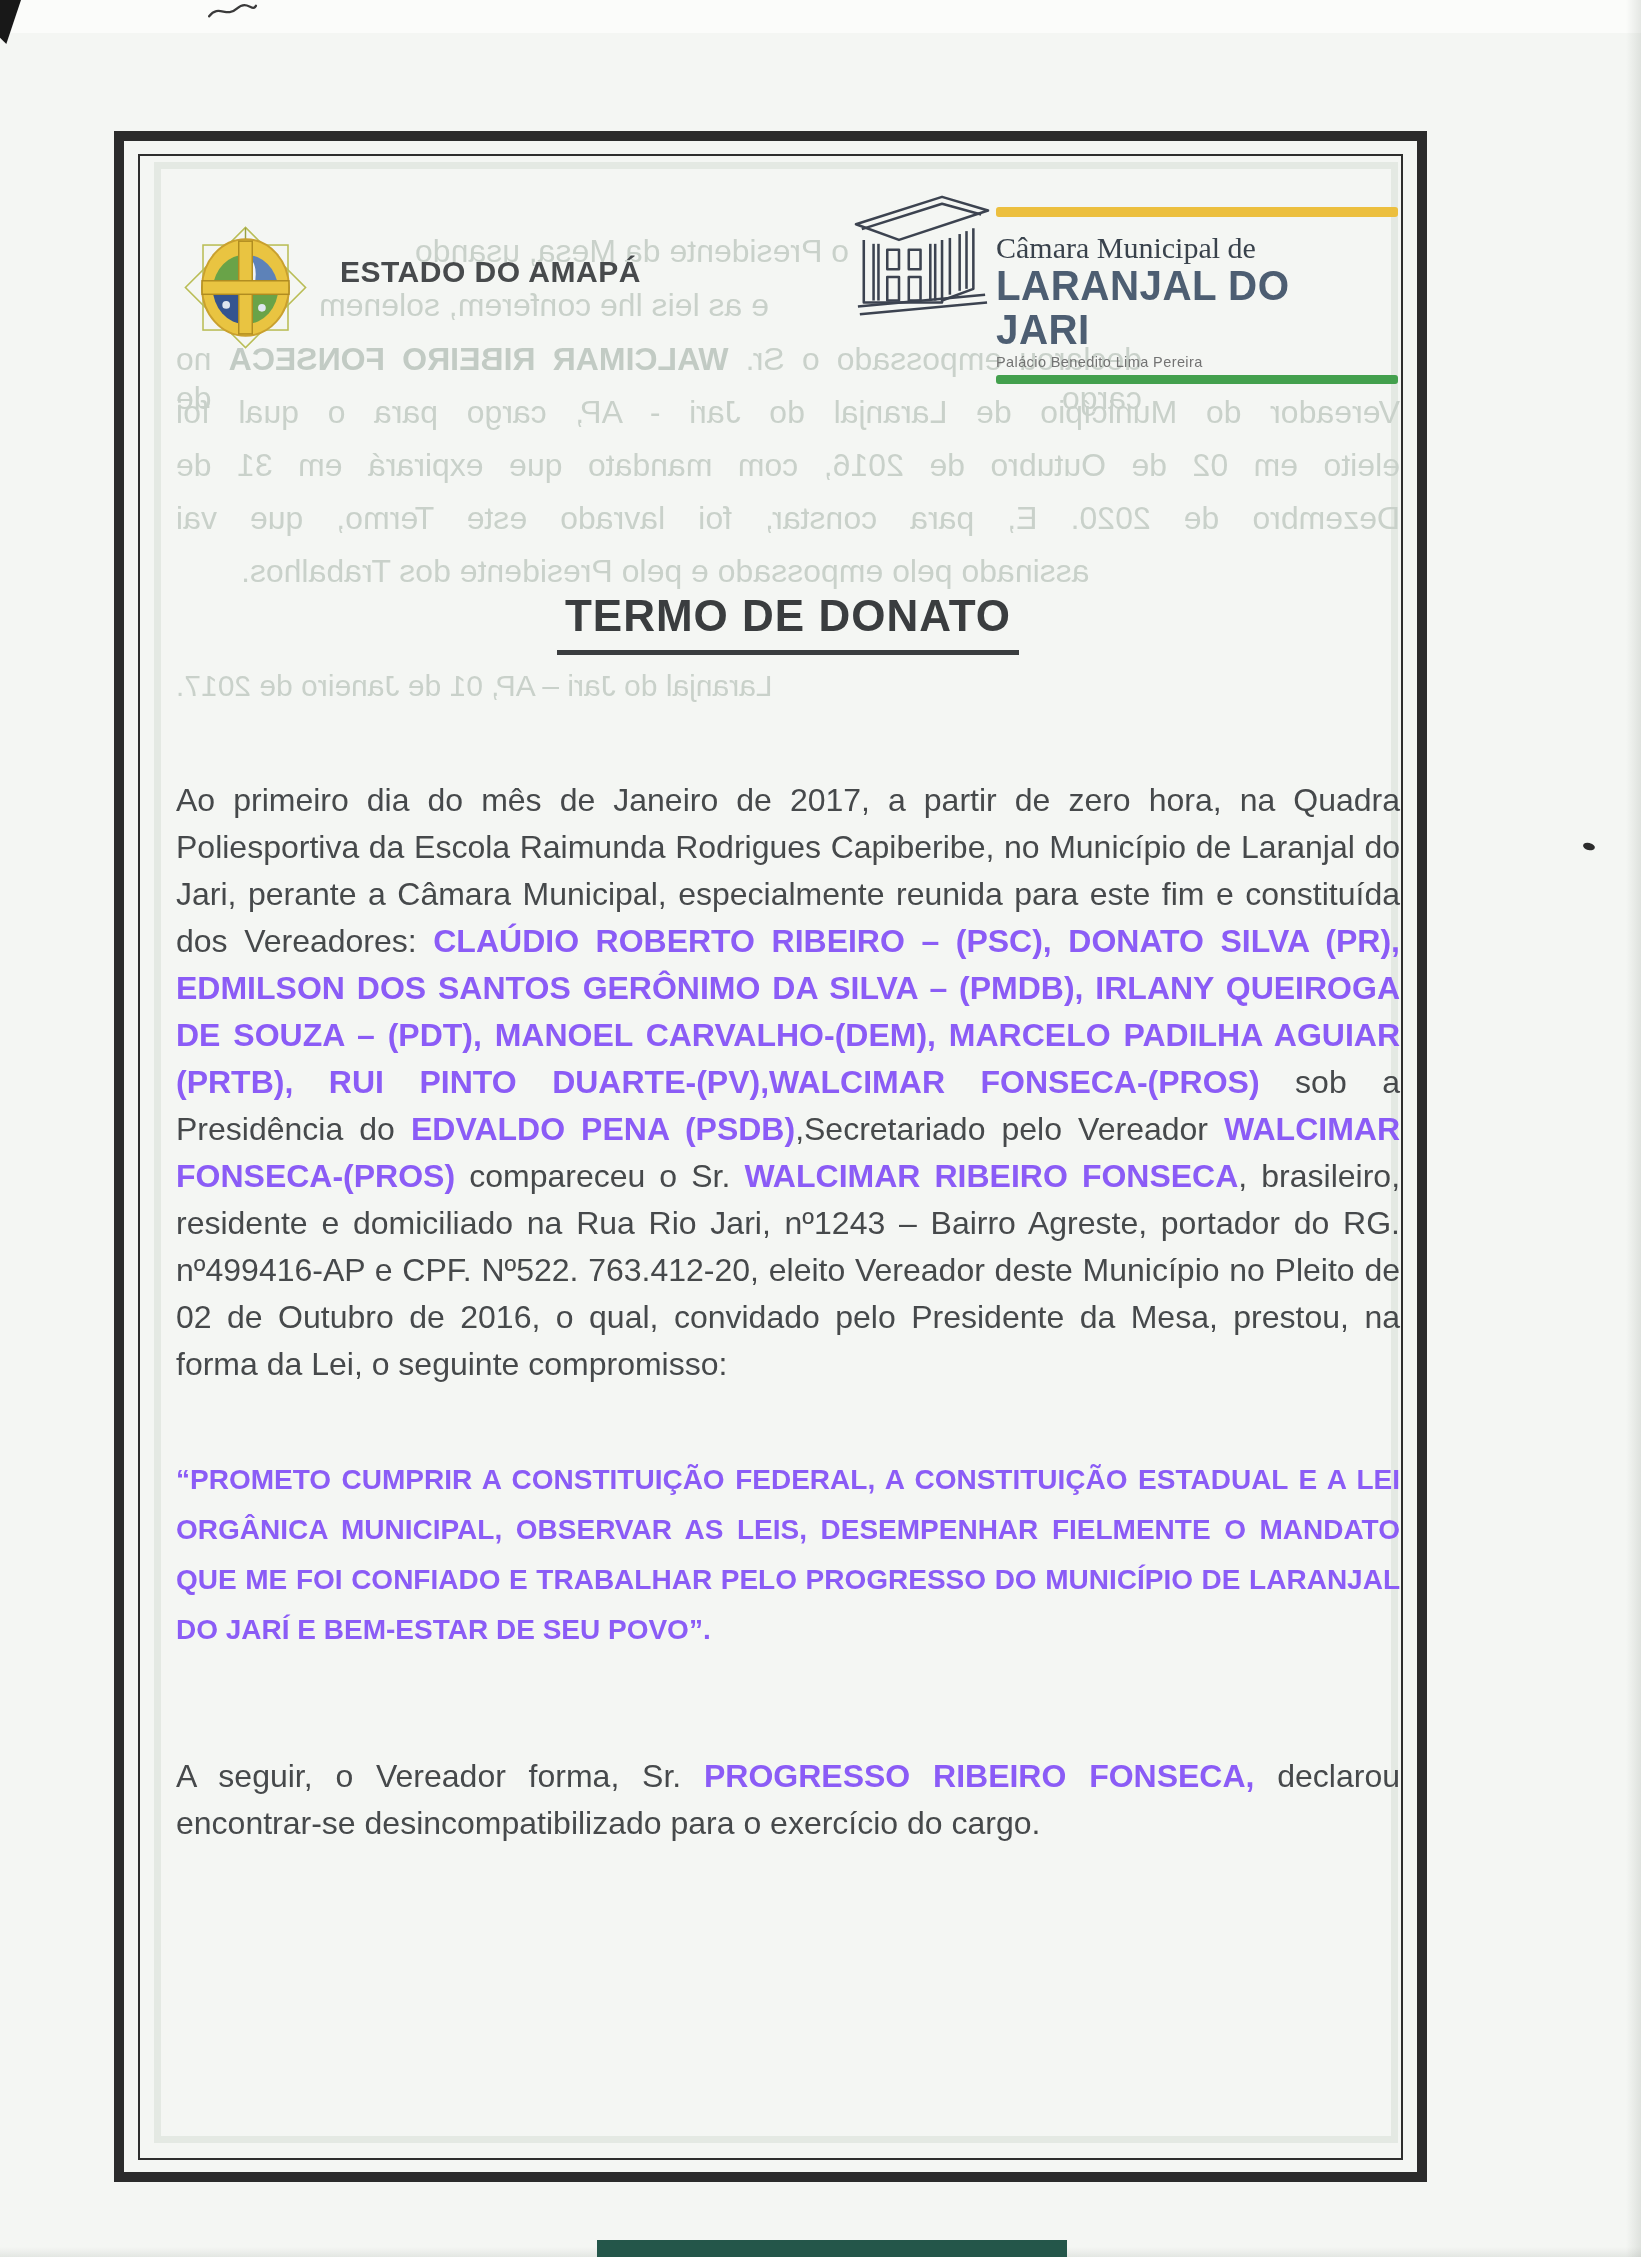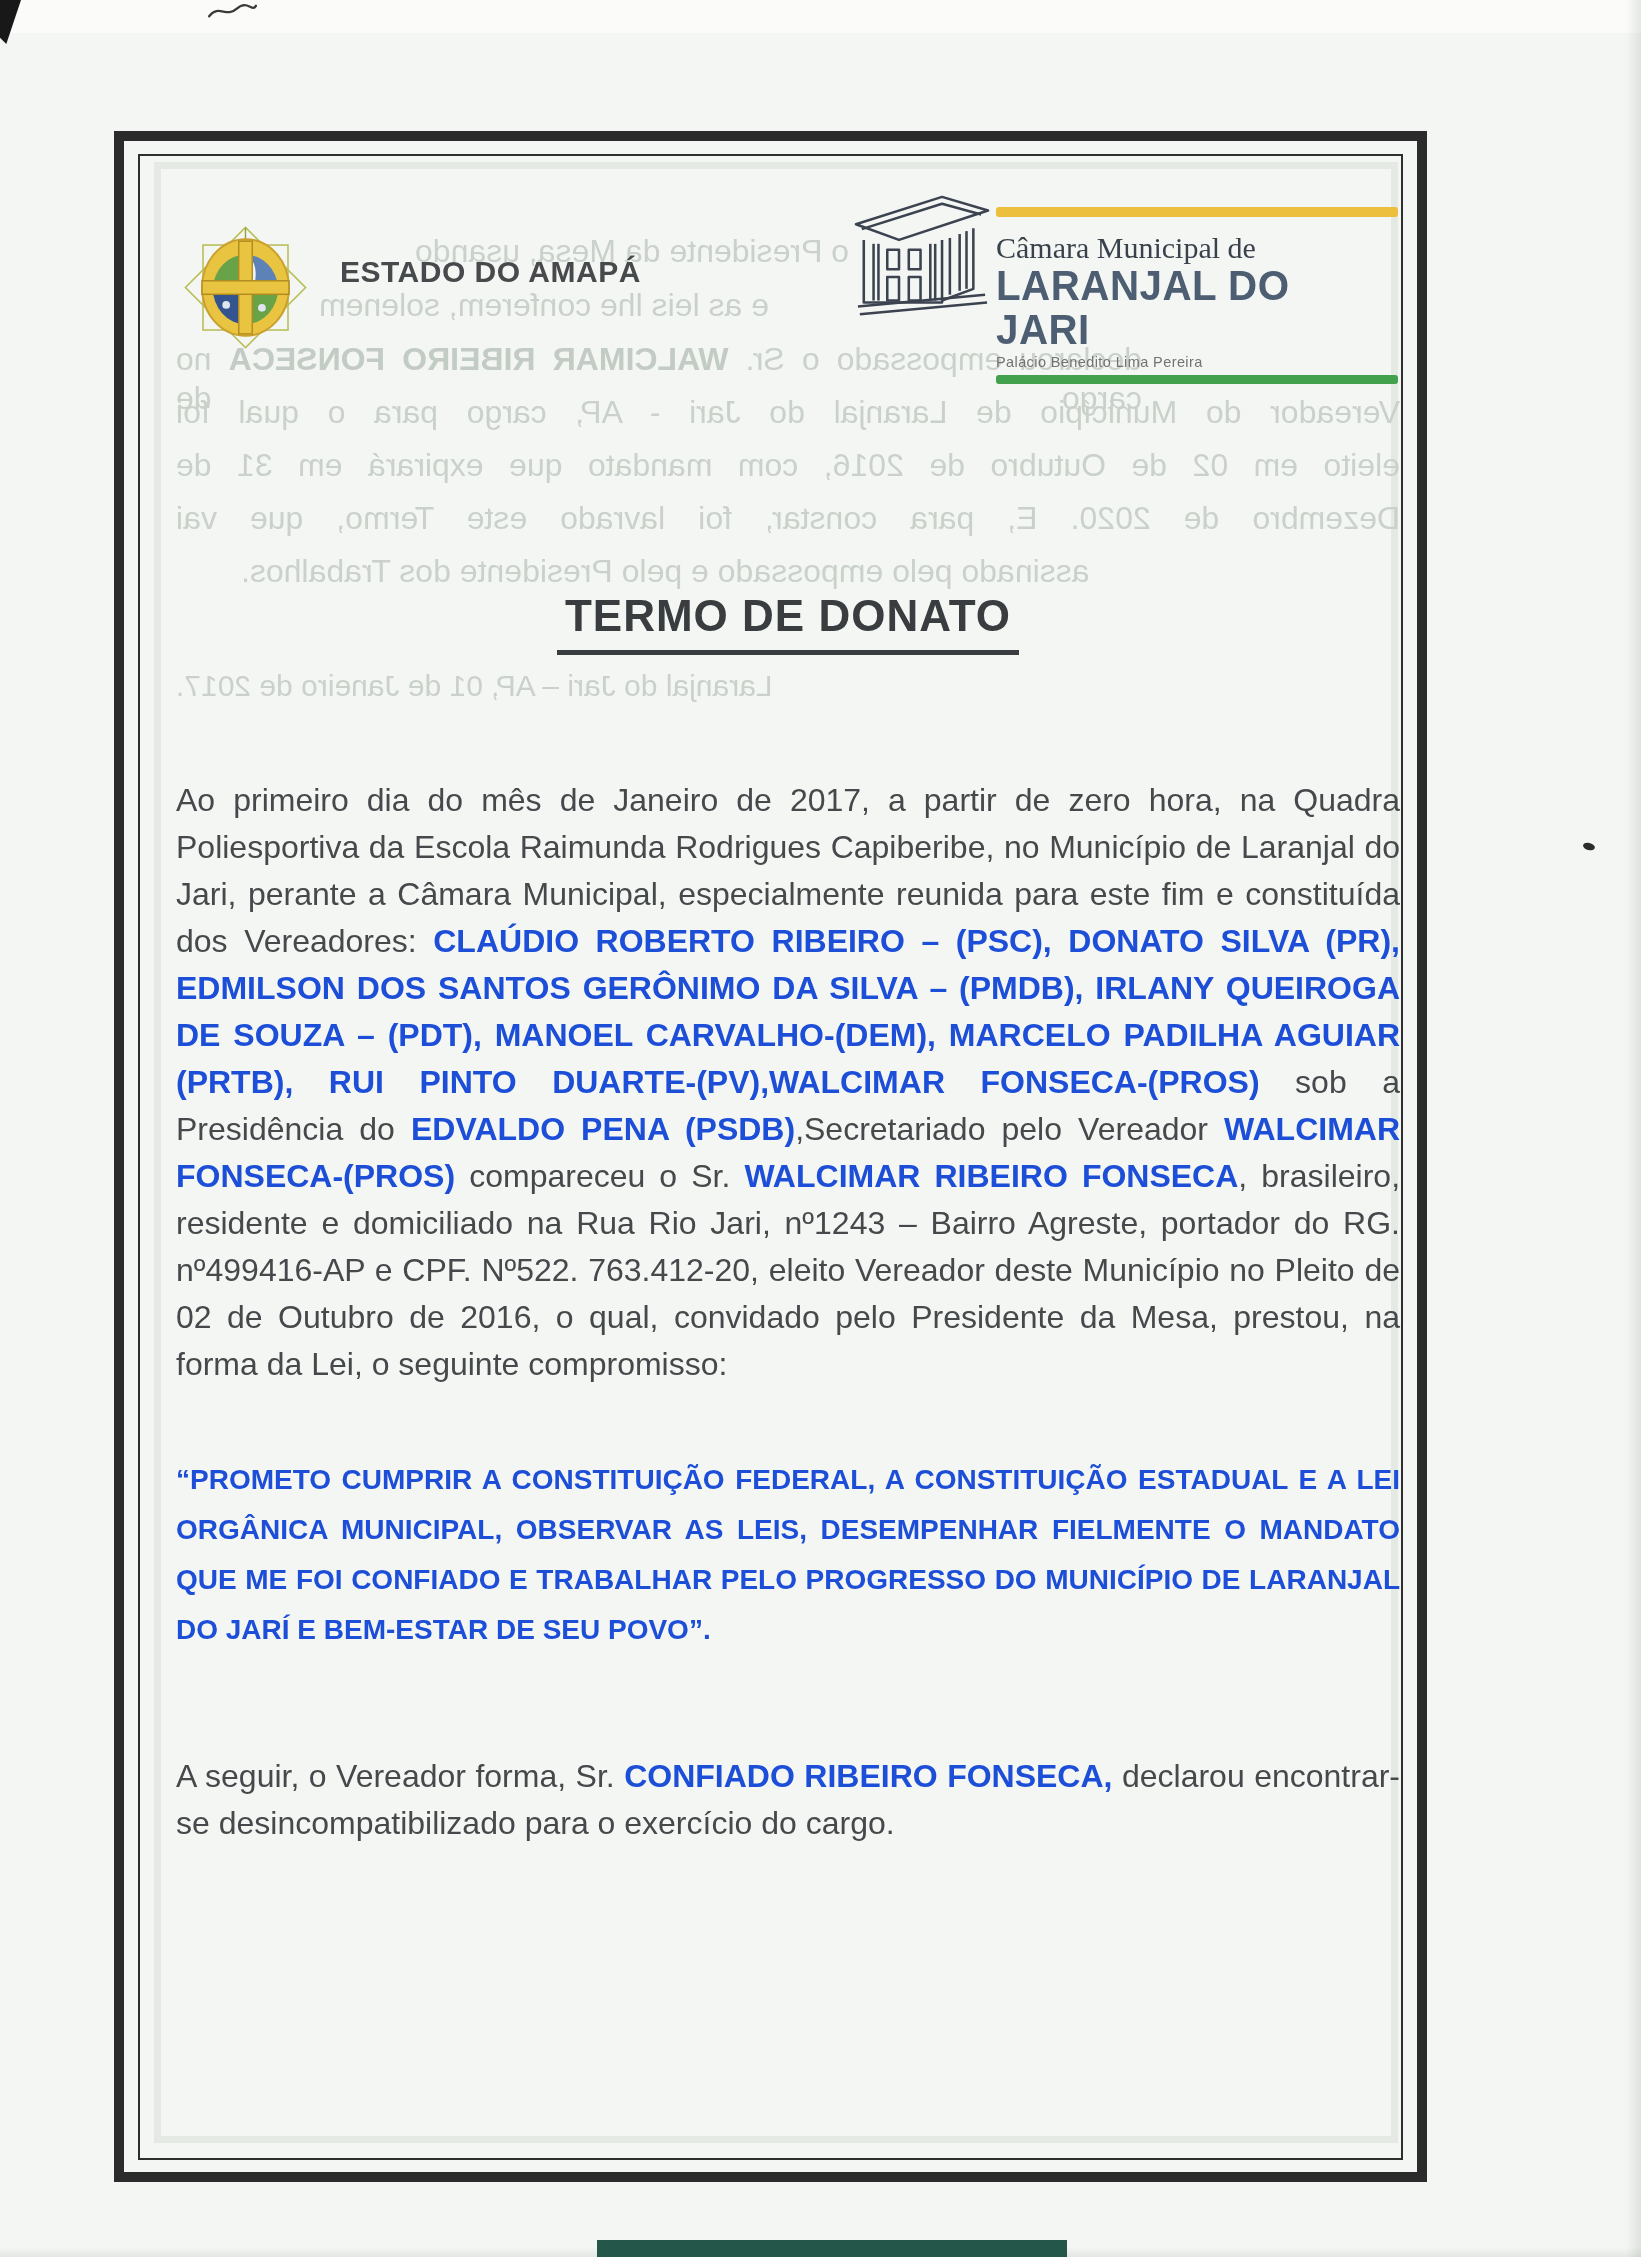--- a/index.html
+++ b/index.html
@@ -44,21 +44,21 @@
   .ghost-line .b{font-weight:bold;color:#c2cbc4;}
   .ghost-just{white-space:normal;text-align:justify;text-align-last:justify;}
   .ghost-date{font-size:30px;}
 
   
   .doc-title{position:absolute;left:176px;top:591px;width:1224px;text-align:center;}
   .doc-title span{display:inline-block;font-size:44px;font-weight:bold;color:#3a3d3f;
     letter-spacing:1px;border-bottom:5.8px solid #3a3d3f;padding:0 7.7px 8.7px 7.7px;}
   .para{position:absolute;left:176px;width:1224px;text-align:justify;
     font-size:32px;line-height:47px;color:#46494b;}
-  .para .b{font-weight:bold;color:#1d4ed8;}
+  .para .b{font-weight:bold;color:#8b5cf6;}
   .para-oath{font-weight:bold;color:#323538;font-size:28px;line-height:50px;}
 
   
   .corner-mark{position:absolute;left:0;top:0;width:21px;height:44px;background:#181818;
     clip-path:polygon(0 0,100% 0,30% 100%,0 86%);}
   .pen-mark{position:absolute;left:207px;top:1.9px;width:52px;height:21px;}
   .edge-dot{position:absolute;left:1583px;top:843px;width:11.6px;height:6.8px;background:#2c2c2c;
     border-radius:50%;transform:rotate(14deg);}
   .bottom-strip{position:absolute;left:597px;top:2240px;width:470px;height:17.4px;}
 </style>
@@ -139,21 +139,21 @@
   </div>
 
   <div class="doc-title">
     <span>TERMO DE DONATO</span>
   </div>
 
   <p class="para" style="top:745px;"><span>Ao primeiro dia do mês de Janeiro de 2017, a partir de zero hora, na Quadra Poliesportiva da Escola Raimunda Rodrigues Capiberibe, no Município de Laranjal do Jari, perante a Câmara Municipal, especialmente reunida para este fim e constituída dos Vereadores: </span><span class="b">CLAÚDIO ROBERTO RIBEIRO – (PSC), DONATO SILVA (PR), EDMILSON DOS SANTOS GERÔNIMO DA SILVA – (PMDB), IRLANY QUEIROGA DE SOUZA – (PDT), MANOEL CARVALHO-(DEM), MARCELO PADILHA AGUIAR (PRTB), RUI PINTO DUARTE-(PV),WALCIMAR FONSECA-(PROS)</span><span> sob a Presidência do </span><span class="b">EDVALDO PENA (PSDB)</span><span>,Secretariado pelo Vereador </span><span class="b">WALCIMAR FONSECA-(PROS)</span><span>  compareceu o Sr. </span><span class="b">WALCIMAR RIBEIRO FONSECA</span><span>, brasileiro, residente e domiciliado na Rua Rio Jari, nº1243 – Bairro Agreste, portador do RG. nº499416-AP e CPF. Nº522. 763.412-20, eleito Vereador deste Município no Pleito de 02 de Outubro de 2016, o qual, convidado pelo Presidente da Mesa, prestou, na forma da Lei, o seguinte compromisso:</span></p>
 
   <p class="para para-oath" style="top:1427px;"><span class="b">“PROMETO CUMPRIR A CONSTITUIÇÃO FEDERAL, A CONSTITUIÇÃO ESTADUAL E A LEI ORGÂNICA MUNICIPAL, OBSERVAR AS LEIS, DESEMPENHAR FIELMENTE O MANDATO QUE ME FOI CONFIADO E TRABALHAR PELO PROGRESSO DO MUNICÍPIO DE LARANJAL DO JARÍ E BEM-ESTAR DE SEU POVO”.</span></p>
 
-  <p class="para" style="top:1721px;"><span>A seguir, o Vereador forma, Sr. </span><span class="b">CONFIADO RIBEIRO FONSECA,</span><span> declarou encontrar-se desincompatibilizado para o exercício do cargo.</span></p>
+  <p class="para" style="top:1721px;"><span>A seguir, o Vereador forma, Sr. </span><span class="b">PROGRESSO RIBEIRO FONSECA,</span><span> declarou encontrar-se desincompatibilizado para o exercício do cargo.</span></p>
 
   <div class="corner-mark"></div>
   <div class="pen-mark">
     <svg viewBox="0 0 54 22" width="52" height="21">
       <path d="M2 15 C12 2 20 17 31 7 S47 11 51 4" fill="none" stroke="#3a3a3a" stroke-width="2.4" stroke-linecap="round"></path>
     </svg>
   </div>
   <div class="edge-dot"></div>
   <div class="bottom-strip" style="background:#24564a;"></div>
 

